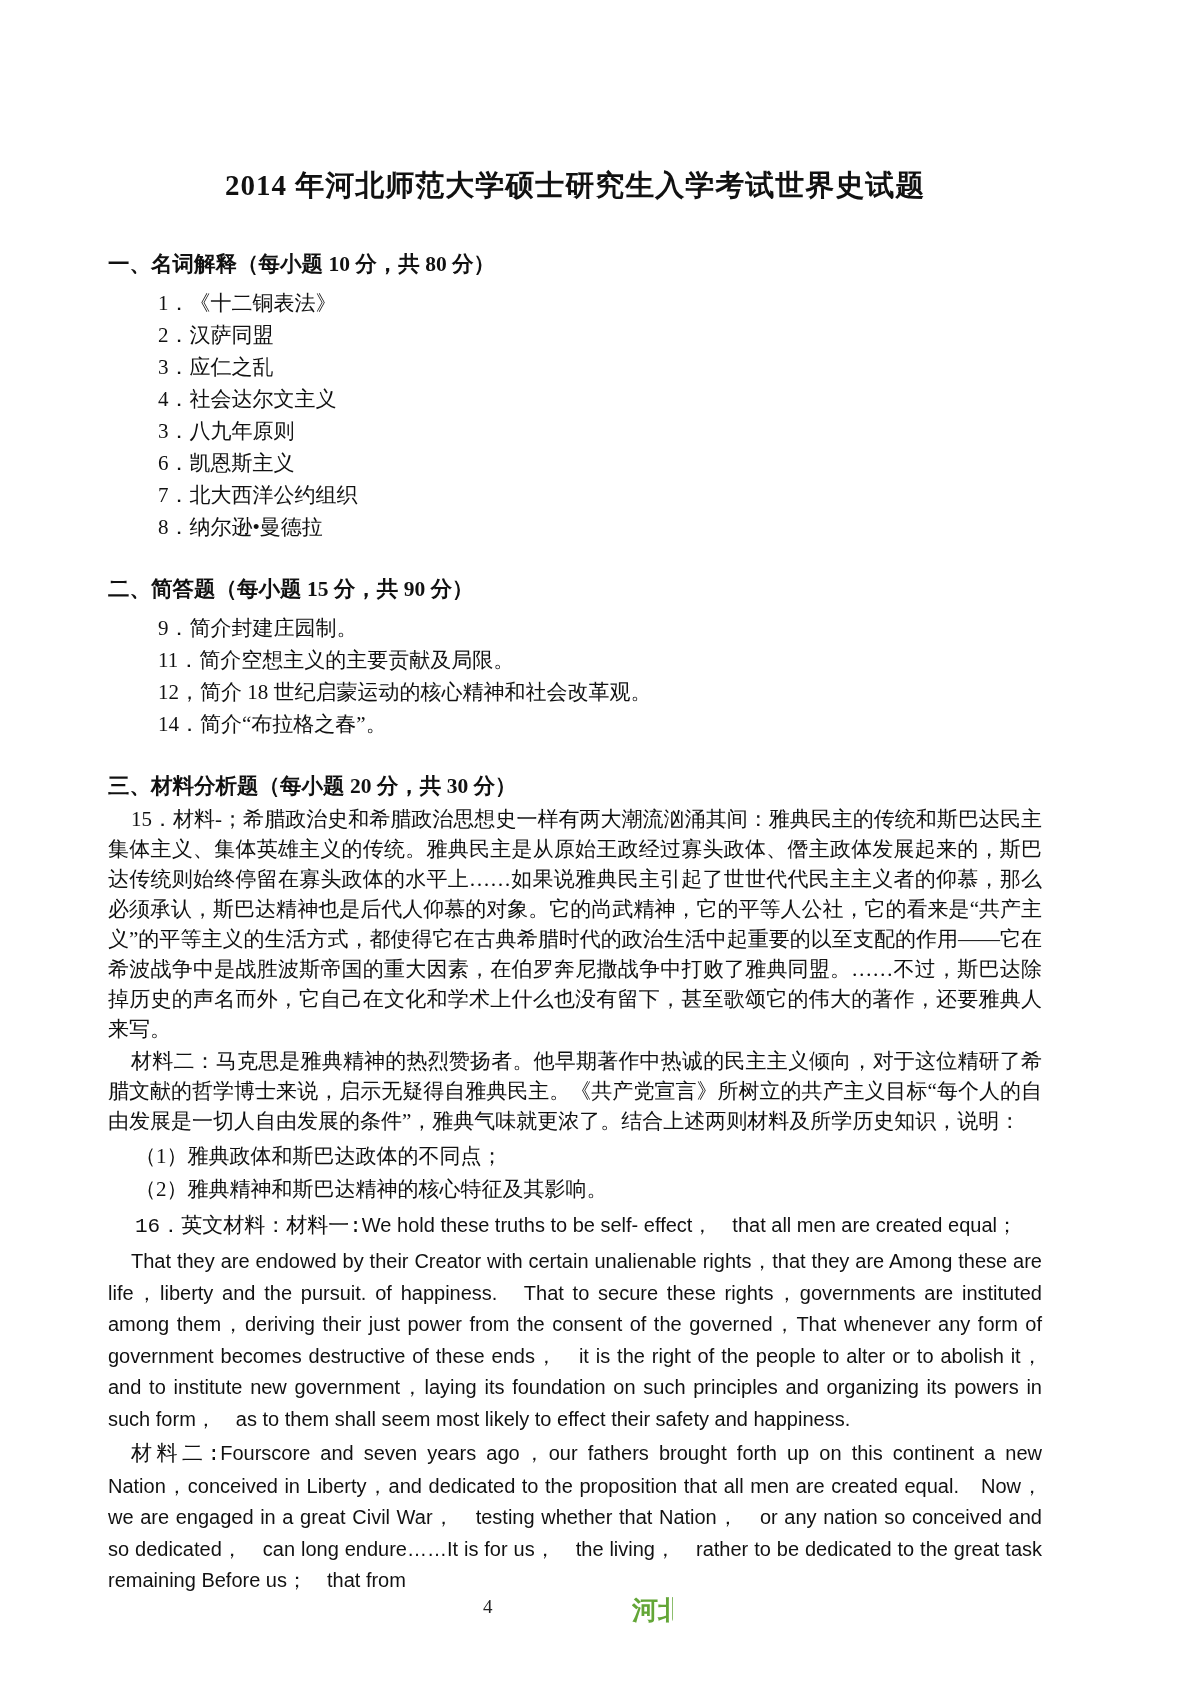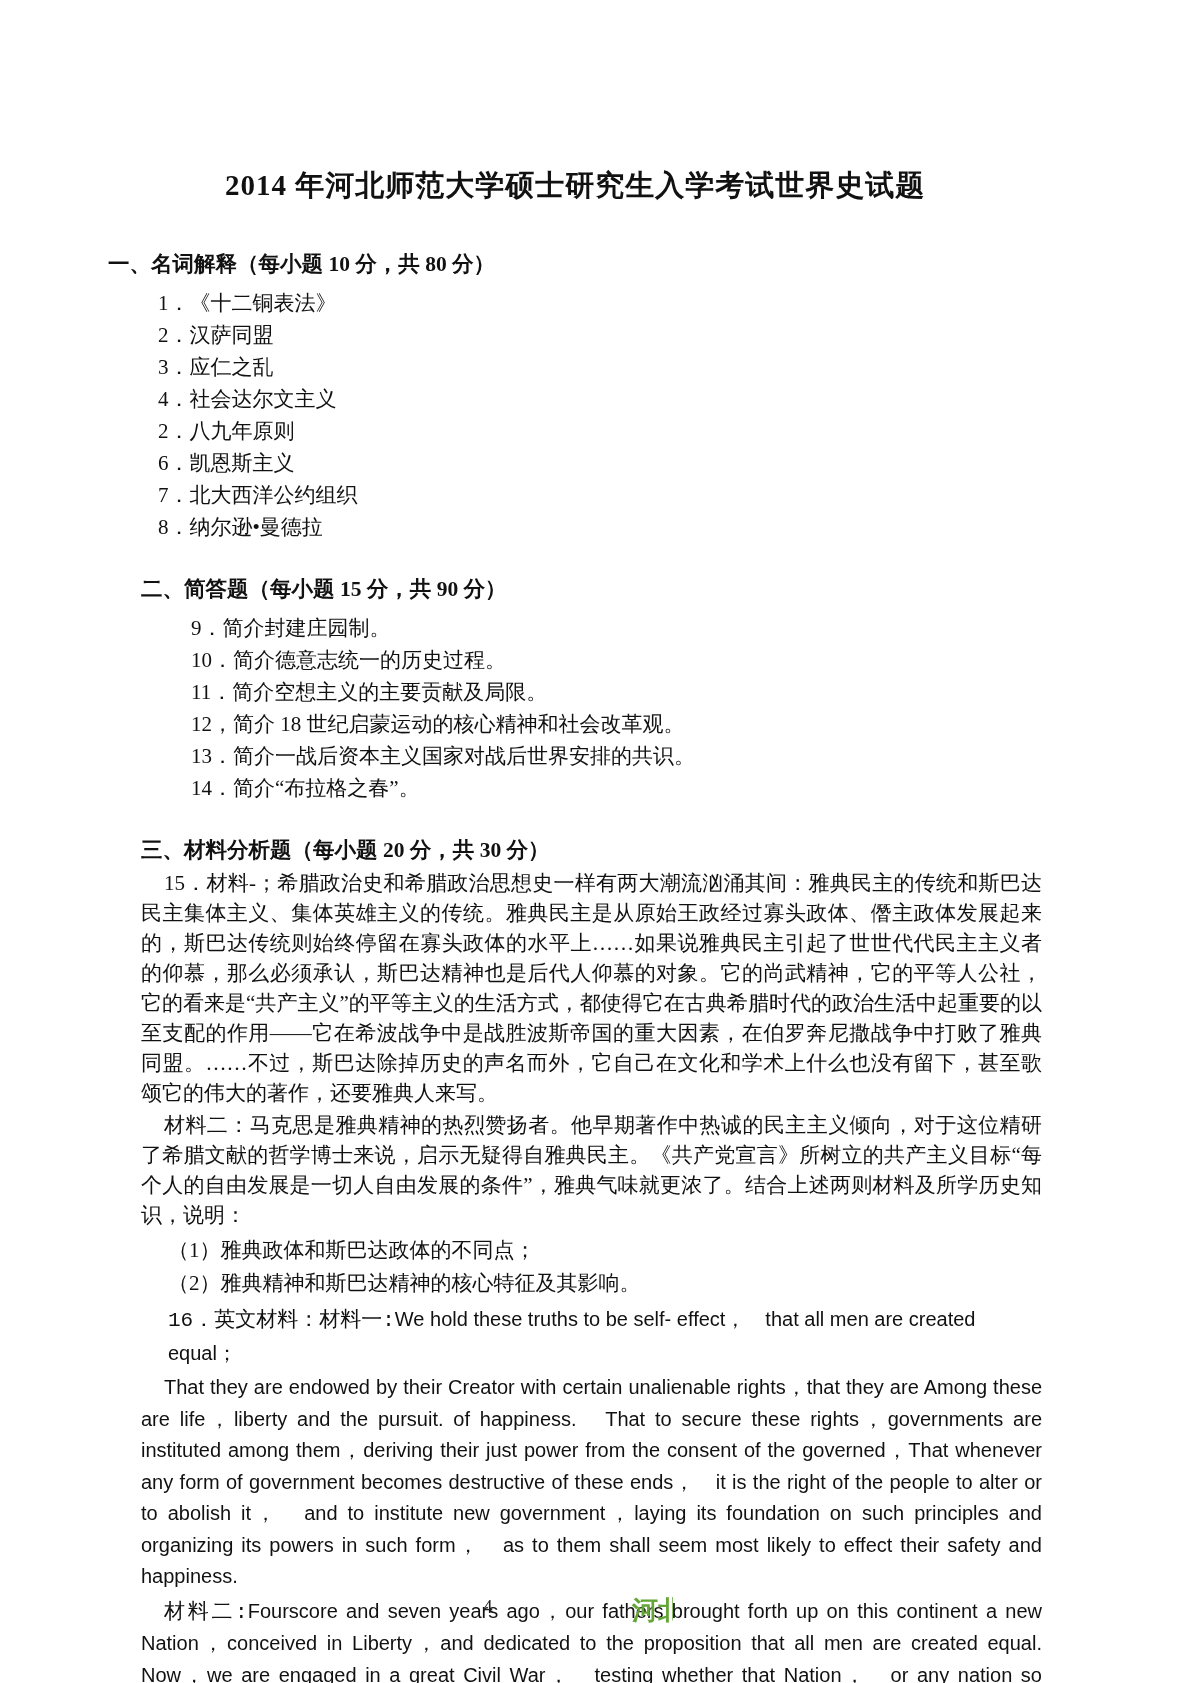--- a/index.html
+++ b/index.html
@@ -17,21 +17,21 @@
   }
   .title {
     margin: 0 0 42px 0;
     text-align: center;
     font-size: 29px;
     font-weight: bold;
     letter-spacing: 1px;
     white-space: nowrap;
   }
   .sec { margin: 0; }
-  .sec + .sec { margin-top: 30px; margin-left: 33px; }
+  .sec + .sec { margin-top: 30px; }
   .heading {
     margin: 0;
     font-size: 21.5px;
     font-weight: bold;
     line-height: 32px;
   }
   .list { margin-top: 7px; padding-left: 50px; }
   .list p {
     margin: 0;
     font-size: 21px;
@@ -96,35 +96,33 @@
 
     <h1 class="title">2014 年河北师范大学硕士研究生入学考试世界史试题</h1>
 
     <section class="sec">
       <h2 class="heading">一、名词解释（每小题 10 分，共 80 分）</h2>
       <div class="list">
         <p>1．《十二铜表法》</p>
         <p>2．汉萨同盟</p>
         <p>3．应仁之乱</p>
         <p>4．社会达尔文主义</p>
-        <p>2．八九年原则</p>
+        <p>3．八九年原则</p>
         <p>6．凯恩斯主义</p>
         <p>7．北大西洋公约组织</p>
         <p>8．纳尔逊•曼德拉</p>
       </div>
     </section>
 
     <section class="sec">
       <h2 class="heading">二、简答题（每小题 15 分，共 90 分）</h2>
       <div class="list">
         <p>9．简介封建庄园制。</p>
-        <p>10．简介德意志统一的历史过程。</p>
         <p>11．简介空想主义的主要贡献及局限。</p>
         <p>12，简介 18 世纪启蒙运动的核心精神和社会改革观。</p>
-        <p>13．简介一战后资本主义国家对战后世界安排的共识。</p>
         <p>14．简介“布拉格之春”。</p>
       </div>
     </section>
 
     <section class="sec">
       <h2 class="heading">三、材料分析题（每小题 20 分，共 30 分）</h2>
       <p class="para">15．材料-；希腊政治史和希腊政治思想史一样有两大潮流汹涌其间：雅典民主的传统和斯巴达民主集体主义、集体英雄主义的传统。雅典民主是从原始王政经过寡头政体、僭主政体发展起来的，斯巴达传统则始终停留在寡头政体的水平上……如果说雅典民主引起了世世代代民主主义者的仰慕，那么必须承认，斯巴达精神也是后代人仰慕的对象。它的尚武精神，它的平等人公社，它的看来是“共产主义”的平等主义的生活方式，都使得它在古典希腊时代的政治生活中起重要的以至支配的作用——它在希波战争中是战胜波斯帝国的重大因素，在伯罗奔尼撒战争中打败了雅典同盟。……不过，斯巴达除掉历史的声名而外，它自己在文化和学术上什么也没有留下，甚至歌颂它的伟大的著作，还要雅典人来写。</p>
       <p class="para">材料二：马克思是雅典精神的热烈赞扬者。他早期著作中热诚的民主主义倾向，对于这位精研了希腊文献的哲学博士来说，启示无疑得自雅典民主。《共产党宣言》所树立的共产主义目标“每个人的自由发展是一切人自由发展的条件”，雅典气味就更浓了。结合上述两则材料及所学历史知识，说明：</p>
       <p class="sub first">（1）雅典政体和斯巴达政体的不同点；</p>
       <p class="sub">（2）雅典精神和斯巴达精神的核心特征及其影响。</p>

